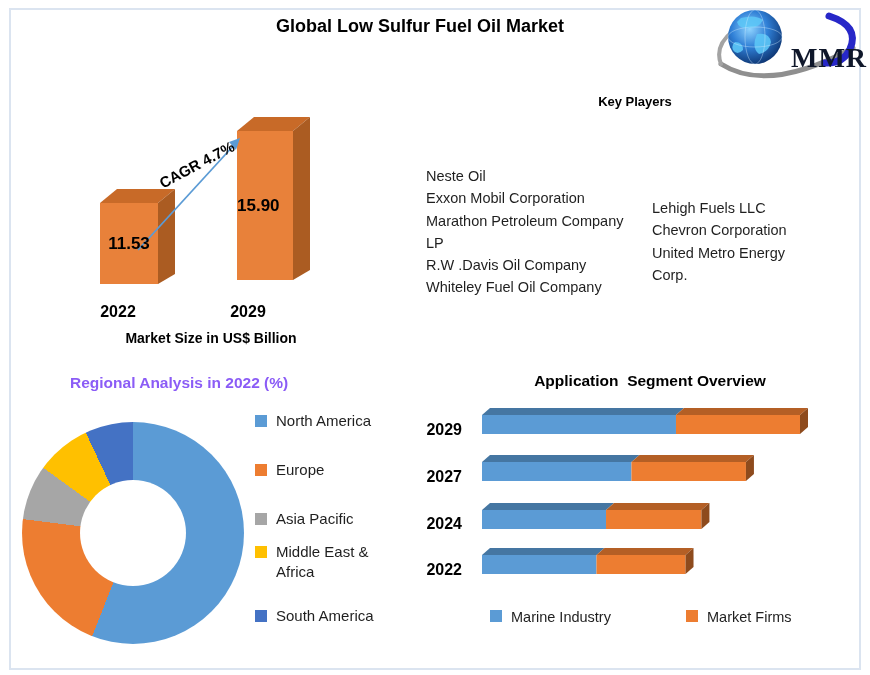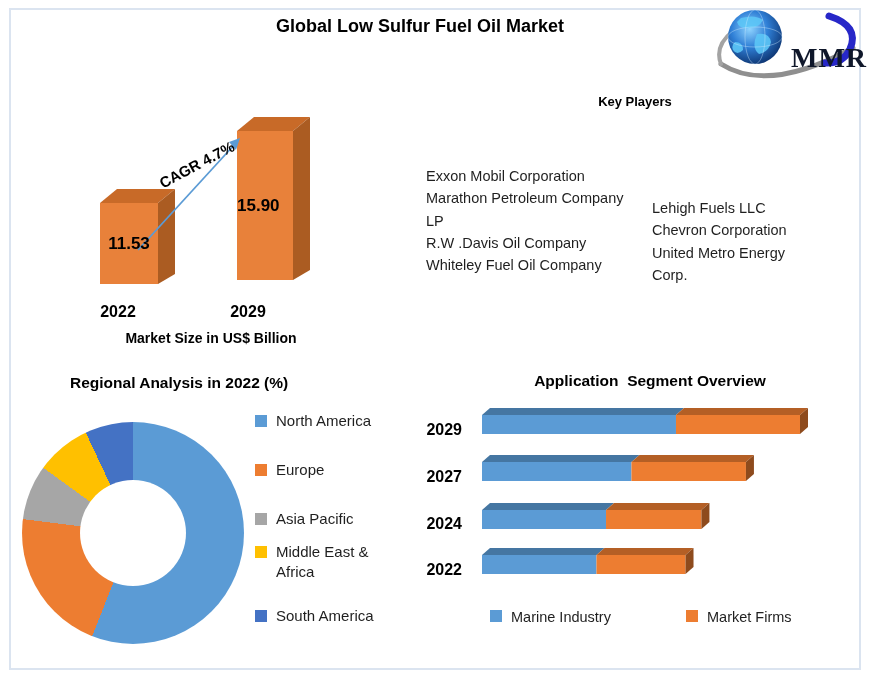--- a/index.html
+++ b/index.html
@@ -20,21 +20,21 @@
   .bar-year{font-size:16px;font-weight:bold;color:#000;text-align:center;}
   .cagr-label{left:138px;top:186px;width:124px;text-align:center;font-size:15px;font-weight:bold;color:#000;
     transform:rotate(-28deg);transform-origin:left top;white-space:nowrap;}
   .market-caption{left:111px;top:330px;width:200px;text-align:center;font-size:14px;font-weight:bold;color:#000;}
   
   .kp-heading{left:520px;top:94px;width:230px;text-align:center;font-size:13px;font-weight:bold;color:#000;}
   .kp-col{font-size:14.5px;line-height:22.3px;color:#1f1f1f;}
   .kp-left{left:426px;top:165px;width:198px;}
   .kp-right{left:652px;top:197px;width:170px;}
   
-  .regional-title{left:70px;top:374px;width:260px;font-size:15.5px;font-weight:bold;color:#000000;}
+  .regional-title{left:70px;top:374px;width:260px;font-size:15.5px;font-weight:bold;color:#8b5cf6;}
   .donut{left:22px;top:422px;width:222px;height:222px;border-radius:50%;}
   .donut-hole{position:absolute;left:58px;top:58px;width:106px;height:106px;border-radius:50%;background:#fff;}
   .legend-item{display:flex;align-items:flex-start;font-size:15px;color:#1f1f1f;line-height:20px;}
   .legend-swatch{width:12px;height:12px;margin:4px 9px 0 0;flex:0 0 12px;}
   .pie-legend-item{left:255px;width:135px;}
   
   .app-title{left:480px;top:372px;width:340px;text-align:center;font-size:15.5px;font-weight:bold;color:#000;white-space:pre;}
   .app-svg{left:458px;top:398px;}
   .app-year{width:44px;text-align:right;font-size:16px;font-weight:bold;color:#000;left:418px;}
   .app-legend-item{top:607px;}
@@ -84,20 +84,21 @@
 </svg>
 <div class="abs cagr-label">CAGR 4.7%</div>
 <div class="abs bar-value" style="left:100px;top:234px;width:58px;">11.53</div>
 <div class="abs bar-value" style="left:237px;top:196px;width:32px;">15.90</div>
 <div class="abs bar-year" style="left:99px;top:303px;width:38px;">2022</div>
 <div class="abs bar-year" style="left:229px;top:303px;width:38px;">2029</div>
 <div class="abs market-caption">Market Size in US$ Billion</div>
 
 <div class="abs kp-heading">Key Players</div>
 <div class="abs kp-col kp-left">
+  <div>Neste Oil</div>
   <div>Exxon Mobil Corporation</div>
   <div>Marathon Petroleum Company LP</div>
   <div>R.W .Davis Oil Company</div>
   <div>Whiteley Fuel Oil Company</div>
 </div>
 <div class="abs kp-col kp-right">
   <div>Lehigh Fuels LLC</div>
   <div>Chevron Corporation</div>
   <div>United Metro Energy Corp.</div>
 </div>

